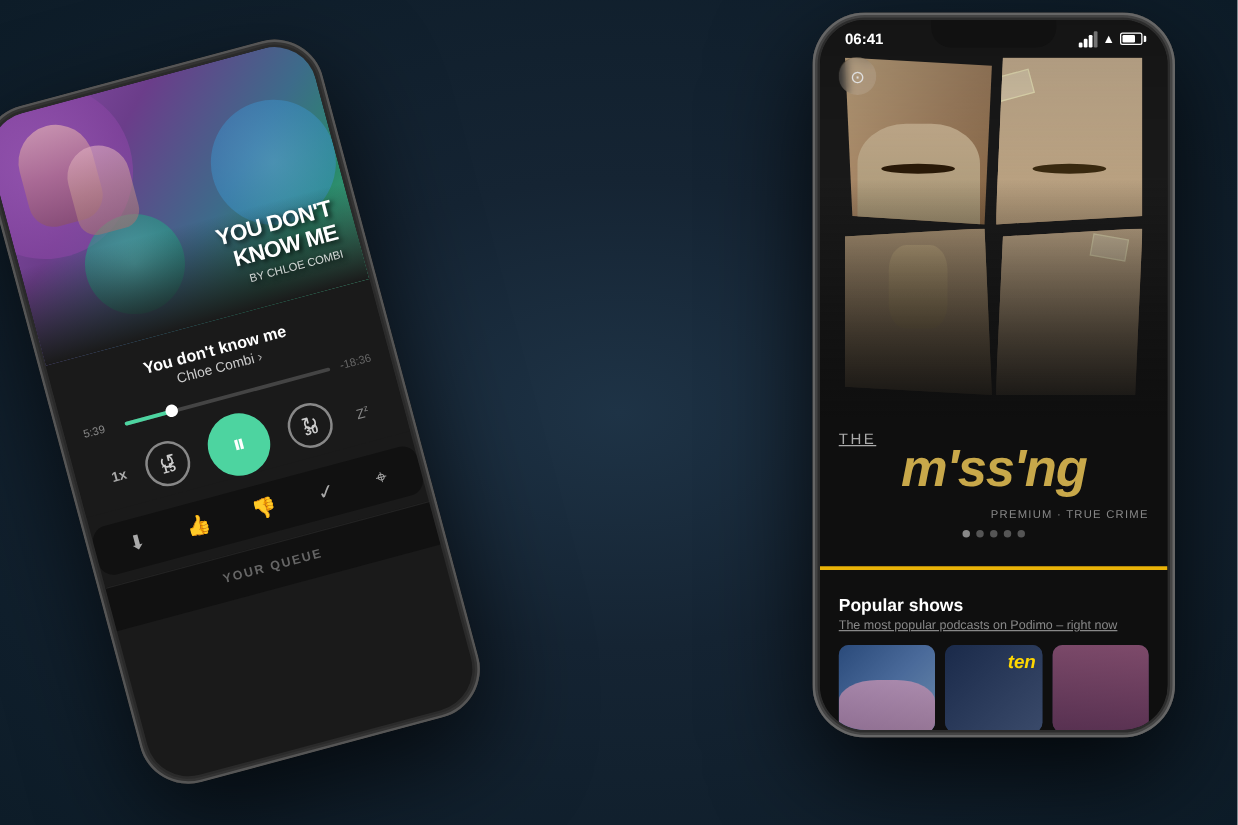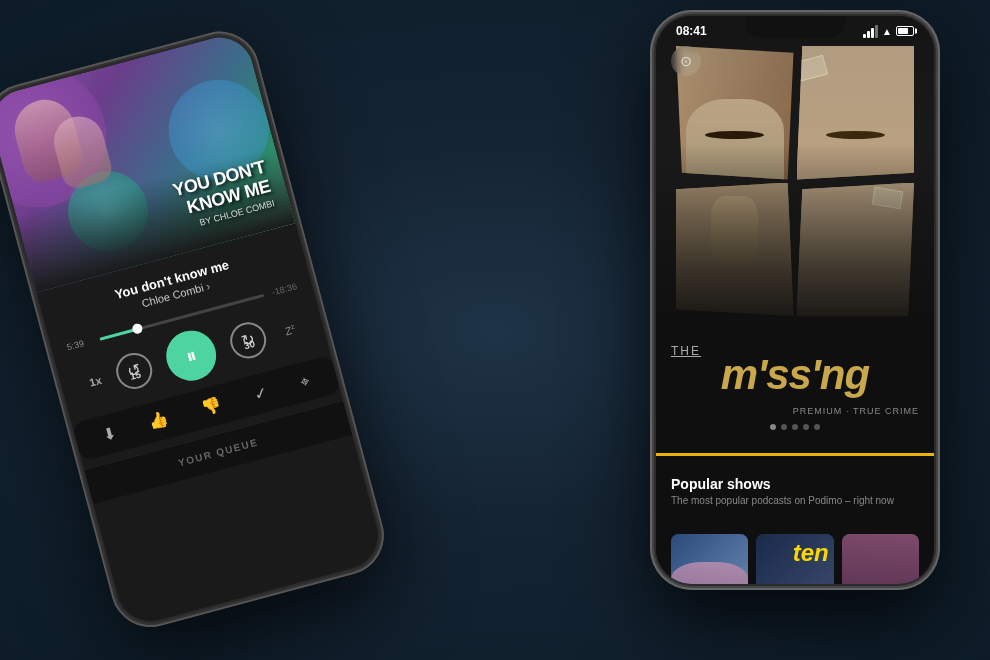--- a/index.html
+++ b/index.html
@@ -450,21 +450,22 @@
     .popular-title {
       color: white;
       font-size: 14px;
       font-weight: 700;
       margin-bottom: 3px;
     }
 
     .popular-subtitle {
       color: #888;
       font-size: 10px;
-      margin-bottom: 28px;
+      margin-bottom: 10px;
+      text-decoration: underline;
     }
 
     .show-thumbnails {
       display: flex;
       gap: 8px;
     }
 
     .thumb-card {
       flex: 1;
       height: 70px;
@@ -653,21 +654,21 @@
 
   </div>
 </div>
 
 <div class="phone-right">
   <div class="phone-right-inner">
 
     <div class="notch-left"></div>
 
     <div class="status-bar">
-      <span class="status-time">08:41</span>
+      <span class="status-time">06:41</span>
       <div class="status-icons">
         <div class="signal-bars">
           <div class="bar bar-1"></div>
           <div class="bar bar-2"></div>
           <div class="bar bar-3"></div>
           <div class="bar bar-4"></div>
         </div>
         <span class="wifi-icon">▲</span>
         <div class="battery-icon">
           <div class="battery-fill"></div>
@@ -732,21 +733,21 @@
         <div class="thumb-card thumb-1">
           <div class="thumb-badge" style="font-size:6px;">PODIMO PRÄSENTIERT</div>
 
           <div style="position:absolute;inset:0;background:linear-gradient(135deg,#2a4a7a 0%,#4a6a9a 50%,#6a8aaa 100%);overflow:hidden;">
             <div style="position:absolute;bottom:0;left:0;right:0;height:60%;background:linear-gradient(180deg,#c090b0,#a07090);border-radius:40% 40% 0 0;opacity:0.8;"></div>
           </div>
         </div>
         <div class="thumb-card thumb-2">
           <div class="thumb-badge" style="font-size:6px;">PODIMO PRESENTS</div>
           <div style="position:absolute;inset:0;background:linear-gradient(135deg,#1a2a4a 0%,#2a3a5a 50%,#3a4a6a 100%);overflow:hidden;">
-            <div style="position:absolute;top:5px;right:5px;color:#ffd700;font-size:24px;font-weight:900;font-style:italic;">ten</div>
+            <div style="position:absolute;top:5px;right:5px;color:#ffd700;font-size:15px;font-weight:900;font-style:italic;">ten</div>
           </div>
         </div>
         <div class="thumb-card" style="flex:1;height:70px;border-radius:8px;overflow:hidden;background:linear-gradient(135deg,#3a2a4a 0%,#5a3a5a 100%);position:relative;">
           <div style="position:absolute;inset:0;background:linear-gradient(180deg,#8a5070 0%,#5a3050 100%);opacity:0.8;"></div>
         </div>
       </div>
     </div>
 
   </div>
 </div>

